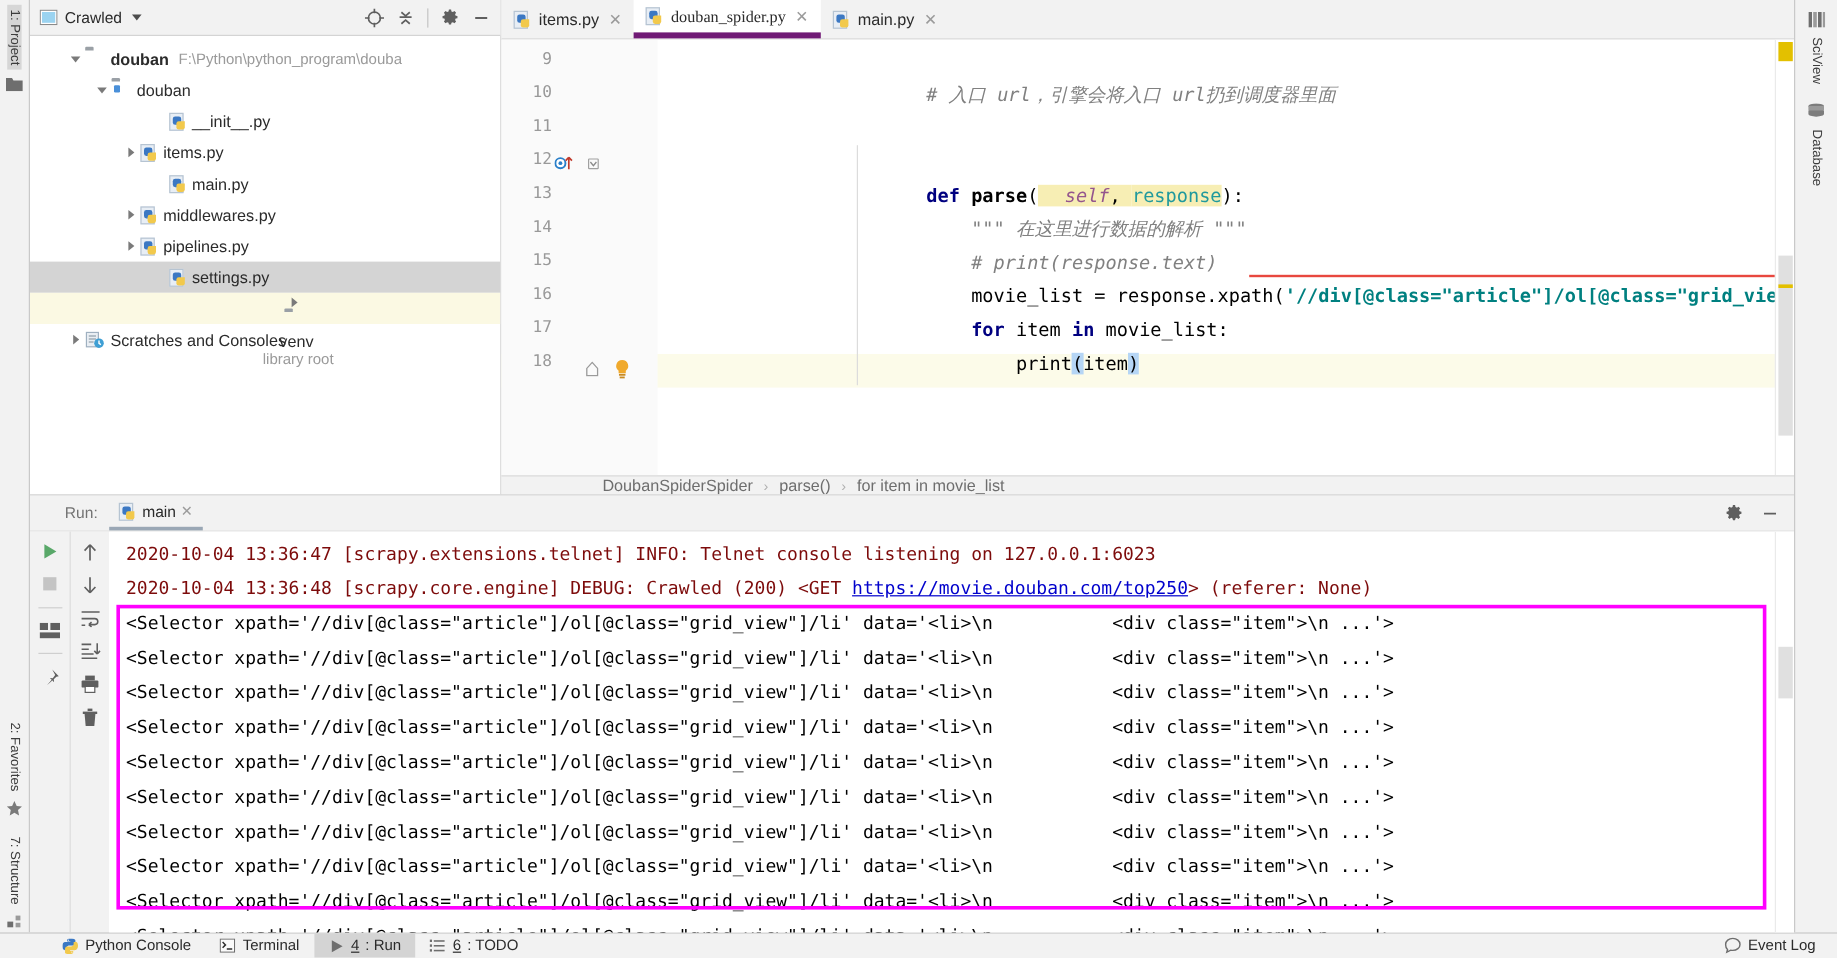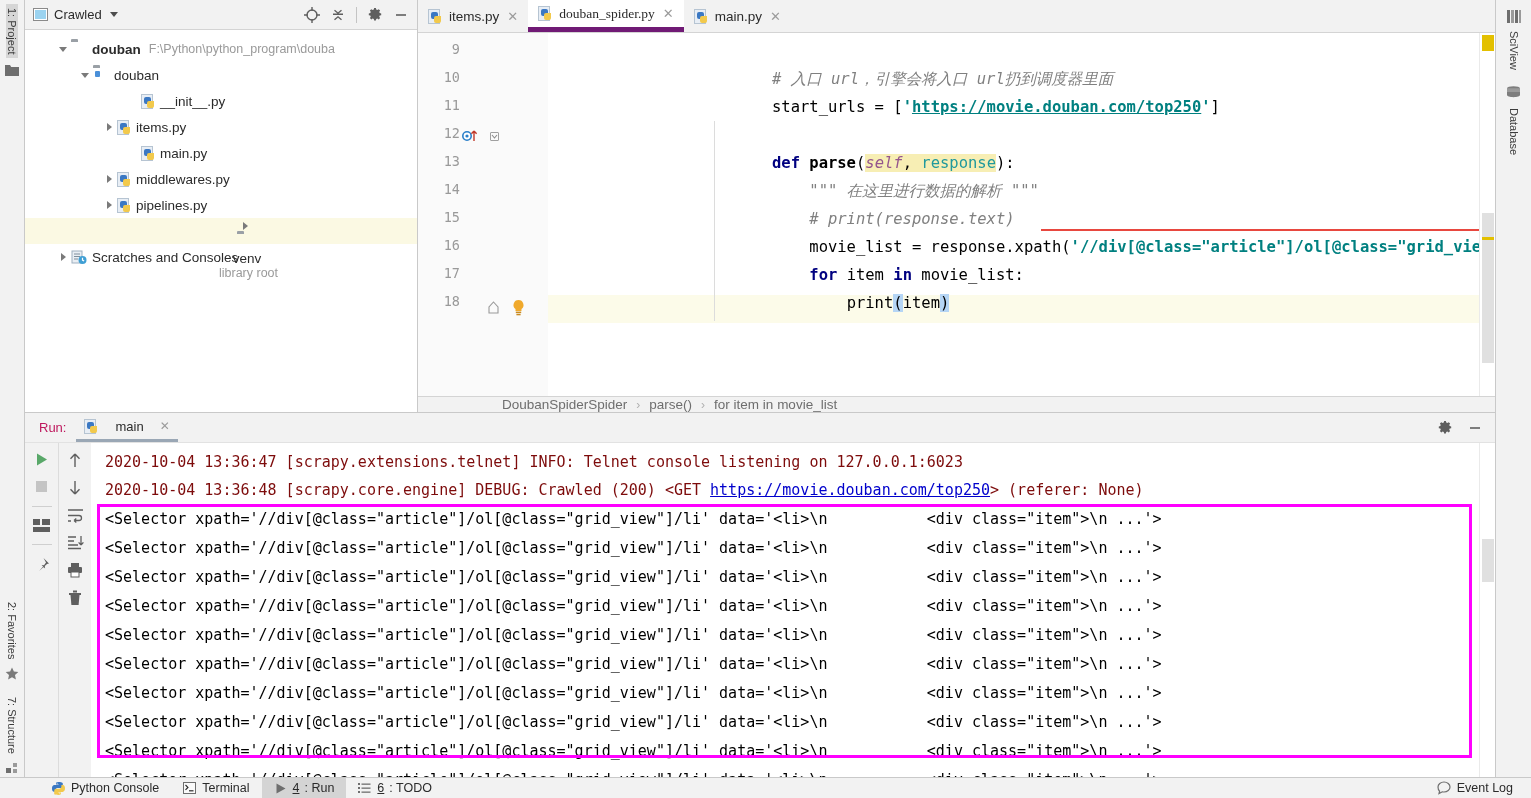--- a/index.html
+++ b/index.html
@@ -94,42 +94,42 @@
   .code { position:relative; flex:1 1 auto; font-family:"DejaVu Sans Mono","Liberation Mono",monospace;
           font-size:15.5px; line-height:28px; padding-top:2px; white-space:pre; }
   .ln { position:absolute; left:0; height:28px; white-space:pre; }
   .hl-line { position:absolute; left:0; right:0; height:28px; background:#fcfbe9; }
   .kw { color:#000080; font-weight:bold; }
   .cmt { color:#808080; font-style:italic; }
   .str { color:#008080; font-weight:bold; }
   .fn  { color:#000000; font-weight:bold; }
   .plain { color:#000000; }
   .param { color:#20999d; }
-  .selfkw { color:#94558d; font-style:italic; }
+  .selfkw { color:#94558d; font-style:italic;padding-left:22px; }
   .urlstr { color:#008080; font-weight:bold; text-decoration: underline; }
   .hl-yellow { background:#f7eeb4; }
   .hl-blue { background:#b5d5f5; }
   .redline { position:absolute; height:2px; background:#e8473f; }
 
   .foldmark { position:absolute; width:9px; height:9px; border:1px solid #a0a0a0; background:#fafafa; }
   .breadcrumb { height:28px; background:#f2f2f2; border-top:1px solid #d4d4d4;
                 display:flex; align-items:center; padding-left:84px; font-size:13.5px; color:#6e6e6e; gap:9px; }
   .bcsep { color:#b0b0b0; font-size: 12px; }
 
   .editor-scroll { width:16px; flex:0 0 16px; background:#ffffff; position:relative; border-left:1px solid #eaeaea; }
   .es-thumb { position:absolute; left:2px; width:12px; background:#e0e0e0; border-radius:0; }
   .es-mark { position:absolute; left:2px; width:12px; height:3px; }
 
   
   .runpanel { flex:1 1 auto; display:flex; flex-direction:column; background:#ffffff;
               border-top:1px solid #c9c9c9; }
   .run-header { height:30px; background:#f2f2f2; display:flex; align-items:center; padding-left:14px; gap:10px;
                 border-bottom:1px solid #e2e2e2; }
-  .run-label { font-size:13px; color:#be185d; }
-  .run-tab { display:flex; align-items:center; gap:16px; font-size:13px; padding:0 8px; height:29px;
+  .run-label { font-size:13px; color:#737373;margin-left:15px; }
+  .run-tab { display:flex; align-items:center; gap:4px; font-size:13px; padding:0 8px; height:29px;
              border-bottom:3px solid #9aa7b5; }
   .run-hdr-icons { margin-left:auto; display:flex; gap:14px; padding-right:12px; align-items:center; }
 
   .run-body { flex:1 1 auto; display:flex; min-height:0;justify-content:flex-end; }
   .run-tools { width:66px; flex:0 0 66px; background:#f2f2f2; display:flex; }
   .rt-col { width:33px; display:flex; flex-direction:column; align-items:center; padding-top:9px; gap:12px; }
   .rt-col.second { border-left:1px solid #dcdcdc; }
   .rt-div { width:20px; height:1px; background:#cfcfcf; }
 
   .console { position:relative; flex:1 1 auto; background:#ffffff; overflow:hidden;
@@ -299,20 +299,29 @@
                   <span class="arrow-r"></span>
                 </span>
               <span class="pyfile">
                   <span class="sheet"></span>
                   <span class="blue"></span>
                   <span class="yellow"></span>
                 </span>
               <span class="tlabel">pipelines.py</span>
             </div>
 
+            <div class="tnode selected" style="padding-left:100px">
+              <span class="tw"></span>
+              <span class="pyfile">
+                  <span class="sheet"></span>
+                  <span class="blue"></span>
+                  <span class="yellow"></span>
+                </span>
+              <span class="tlabel">settings.py</span>
+            </div>
 
             <div class="tnode highlight" style="padding-left:52px">
               <span class="tw">
                   <span class="arrow-r"></span>
                 </span>
               <span class="ico"><span class="folder dark"></span></span>
               <span class="tlabel">venv</span>
               <span class="tsub">library root</span>
             </div>
 
@@ -414,23 +423,20 @@
                 </svg>
               </span>
             </div>
 
             <div class="code">
               
               <div class="ln" style="top:4px">
                 <span class="cmt">        # 入口 url，引擎会将入口 url扔到调度器里面</span>
               </div>
               
-              <div class="ln" style="top:32px">
-                <span class="plain">        start_urls = [</span><span class="str">'</span><span class="urlstr">https://movie.douban.com/top250</span><span class="str">'</span><span class="plain">]</span>
-              </div>
               
               <div class="ln" style="top:60px"></div>
               
               <div class="ln" style="top:88px">
                 <span class="plain">        </span><span class="kw">def </span><span class="fn">parse</span><span class="plain">(</span><span class="selfkw hl-yellow">self</span><span class="plain hl-yellow">, </span><span class="param hl-yellow">response</span><span class="plain">)</span><span class="plain">:</span>
               </div>
               
               <div class="ln" style="top:116px">
                 <span class="cmt">            """ 在这里进行数据的解析 """</span>
               </div>

